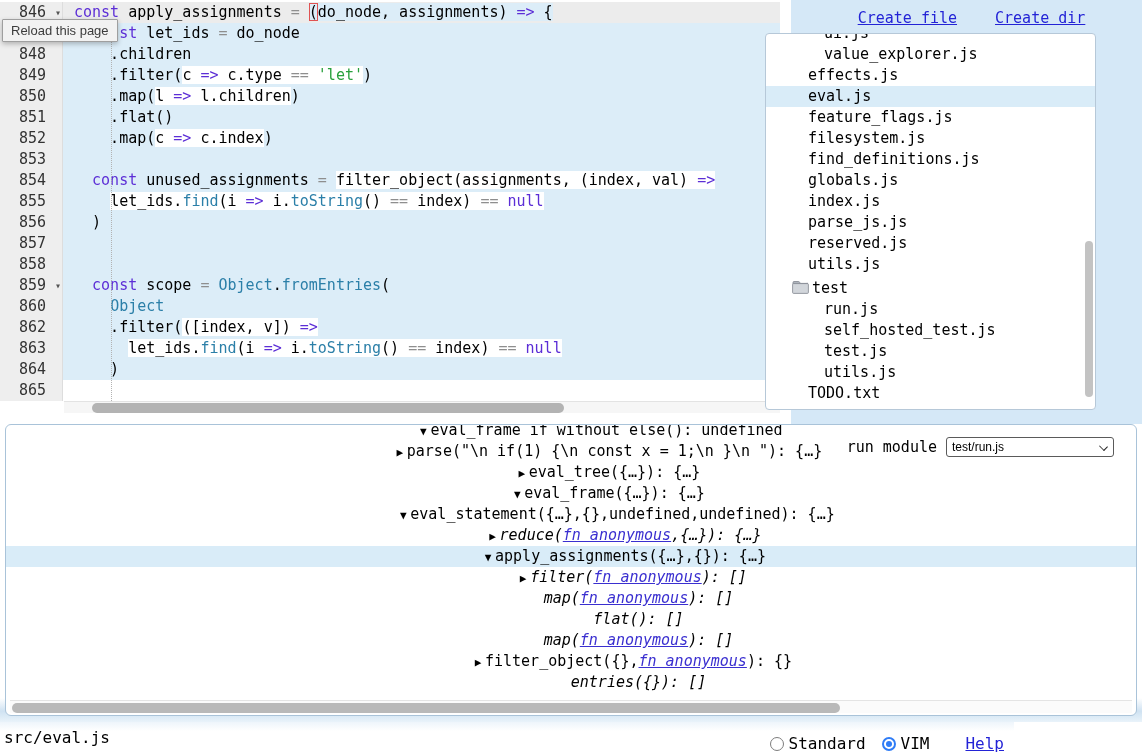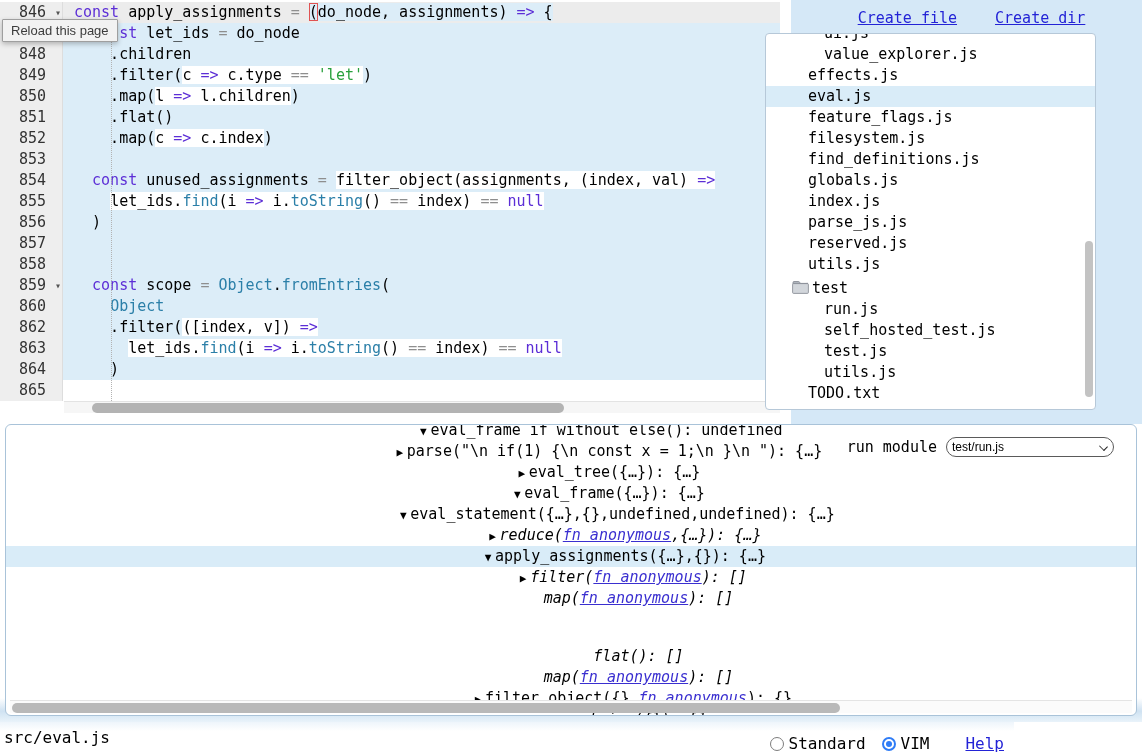--- a/index.html
+++ b/index.html
@@ -60,21 +60,21 @@
   #calltree-rows{margin-top:-5px;text-align:center;}
   .crow{height:21px;line-height:21px;font-size:15px;white-space:pre;color:#000;}
   .crow.it{font-style:italic;}
   .crow.sel{background:var(--selection-bg);}
   .arr{display:inline-block;width:14px;font-size:11px;font-style:normal;color:#000;}
   .arr.sp{visibility:hidden;}
   .flink{color:#3a2fd0;text-decoration:underline;font-style:italic;cursor:pointer;}
   .run-module{position:absolute;top:12px;right:22px;display:flex;align-items:center;gap:9px;}
   .rm-label{font-size:15px;color:#000;}
   .rm-select{display:inline-flex;align-items:center;width:168px;height:20px;border:1px solid #5a5a5a;
-       border-radius:10px;background:#fff;font-family:"Liberation Sans",sans-serif;font-size:12px;
+       border-radius:3px;background:#fff;font-family:"Liberation Sans",sans-serif;font-size:12px;
        padding:0 5px;position:relative;cursor:pointer;}
   .chev{position:absolute;right:6px;top:5px;width:7px;height:7px;border-right:1.6px solid #222;
        border-bottom:1.6px solid #222;transform:rotate(45deg) scale(1,0.8);margin-top:0;}
   .call-hscroll{position:absolute;left:4px;right:4px;bottom:2px;height:13px;background:#fbfbfb;border-top:1px solid #e4e4e4;}
   .call-hthumb{position:absolute;left:2px;top:2px;width:828px;height:10px;background:#b9b9b9;border-radius:5px;}
 
   
   .statusbar{position:absolute;left:0;top:722px;width:1014px;height:31px;z-index:2;
        background:linear-gradient(to bottom,#eef5fb 0,#ffffff 9px);}
   .path{position:absolute;left:4px;top:0;line-height:31px;font-size:16px;color:#000;}
@@ -216,21 +216,21 @@
   <div id="calltree-rows">
       <div class="crow" style="padding-left: 57px;"><span class="arr">▼</span><span>eval_frame if without else(): undefined</span></div>
       <div class="crow" style="padding-left: 73px;"><span class="arr">▶</span><span>parse("\n if(1) {\n const x = 1;\n }\n "): {…}</span></div>
       <div class="crow" style="padding-left: 73px;"><span class="arr">▶</span><span>eval_tree({…}): {…}</span></div>
       <div class="crow" style="padding-left: 73px;"><span class="arr">▼</span><span>eval_frame({…}): {…}</span></div>
       <div class="crow" style="padding-left: 89px;"><span class="arr">▼</span><span>eval_statement({…},{},undefined,undefined): {…}</span></div>
       <div class="crow it" style="padding-left: 105px;"><span class="arr">▶</span><span>reduce(</span><span class="flink">fn anonymous</span><span>,{…}): {…}</span></div>
       <div class="crow sel" style="padding-left: 105px;"><span class="arr">▼</span><span>apply_assignments({…},{}): {…}</span></div>
       <div class="crow it" style="padding-left: 121px;"><span class="arr">▶</span><span>filter(</span><span class="flink">fn anonymous</span><span>): []</span></div>
       <div class="crow it" style="padding-left: 121px;"><span class="arr sp">▶</span><span>map(</span><span class="flink">fn anonymous</span><span>): []</span></div>
-      <div class="crow it" style="padding-left: 121px; margin-top: 37px;"><span class="arr sp">▶</span><span>flat(): []</span></div>
+      <div class="crow it" style="padding-left: 121px;"><span class="arr sp">▶</span><span>flat(): []</span></div>
       <div class="crow it" style="padding-left: 121px;"><span class="arr sp">▶</span><span>map(</span><span class="flink">fn anonymous</span><span>): []</span></div>
       <div class="crow" style="padding-left: 121px;"><span class="arr">▶</span><span>filter_object({},</span><span class="flink">fn anonymous</span><span>): {}</span></div>
       <div class="crow it" style="padding-left: 121px;"><span class="arr sp">▶</span><span>entries({}): []</span></div>
     </div>
   <div class="run-module">
     <span class="rm-label">run module</span>
     <span class="rm-select">
       <span>test/run.js</span>
       <span class="chev"></span>
     </span>

